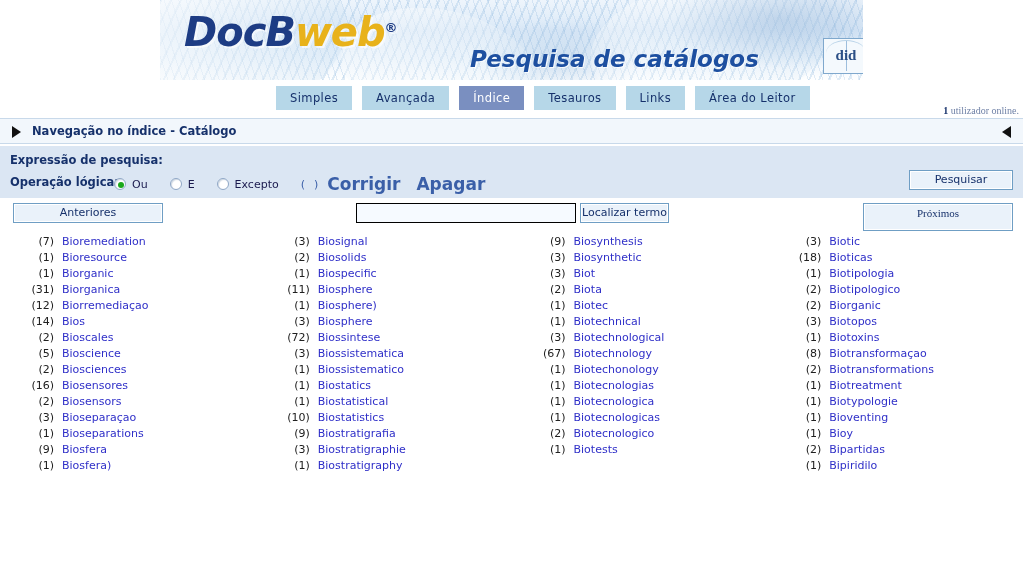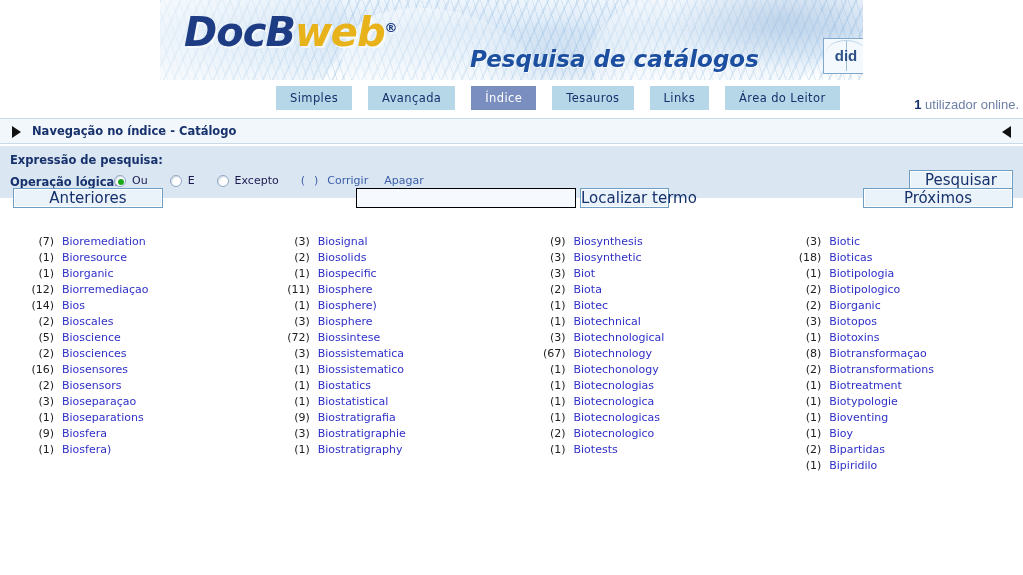--- a/index.html
+++ b/index.html
@@ -61,43 +61,43 @@
   }
   .did-logo .spine {
     position:absolute; left:50%; top:3px; bottom:3px; width:1px; background:#9dbedd;
   }
   .did-logo .pagearc {
     position:absolute; top:2px; left:3px; right:3px; height:13px;
     border-top:1px solid #b9d3e8; border-radius:50%/100% 100% 0 0;
   }
   .did-logo .txt {
     position:absolute; left:0; right:0; top:9px; text-align:center;
-    font-family:Liberation Sans, sans-serif; font-size:15px; font-weight:bold;
+    font-family:Liberation Serif, serif; font-size:15px; font-weight:bold;
     color:#2b4f86;
   }
 
   
   .tabbar {
     position: absolute; left: 0; top: 86px; width: 1023px; height: 24px;
   }
-  .tabs-wrap { position:absolute; left:276px; top:0; display:flex; gap:16px; }
+  .tabs-wrap { position:absolute; left:276px; top:0; display:flex; gap:10px; }
   .tab {
     height: 24px; line-height: 24px;
     background: #b6d7e8; color: #16316b;
     font-family: "DejaVu Sans", sans-serif;
     font-size: 11.5px; text-align: center;
     padding: 0 14px; white-space: nowrap; cursor: pointer;
     letter-spacing: .4px;
   }
   .tab.active { background: #7a8fc0; color: #ffffff; }
 
   .online-note {
-    position: absolute; right: 4px; top: 97px;
-    font-size: 13px; color: #6d7fa5;
-    font-family: Liberation Sans, sans-serif;
+    position: absolute; right: 4px; top: 105px;
+    font-size: 10px; color: #6d7fa5;
+    font-family: Liberation Serif, serif;
     white-space: nowrap;
   }
   .online-note b { color:#16316b; }
 
   
   .crumbbar {
     position: absolute; left: 0; top: 118px; width: 1023px; height: 26px;
     background: #f2f7fc;
     border-top: 1px solid #c8d9ea; border-bottom: 1px solid #c8d9ea;
   }
@@ -140,51 +140,51 @@
   .radio.sel::after {
     content:""; position:absolute; left:3px; top:3px;
     width:6px; height:6px; border-radius:50%; background:#1ba81b;
   }
   .radio-label {
     font-family:"DejaVu Sans", sans-serif;
     font-size: 11px; color: #1a1a4e; white-space:nowrap;
   }
   .exprlink {
     font-family:"DejaVu Sans", sans-serif;
-    font-size: 11px; color: #3a5fa8; margin-right: 16px;
-    cursor: pointer; white-space: nowrap;
+    font-size: 17px; color: #3a5fa8; margin-right: 16px;
+    cursor: pointer; white-space: nowrap; font-weight: bold;
   }
   .paren {
     font-family:"DejaVu Sans", sans-serif;
     font-size: 11px; color: #3a5fa8; margin-right: 9px; cursor:pointer;
   }
 
   
   .btn {
     background: #eaf2fa;
     border: 1px solid #6f9ec4;
     color: #16316b;
     font-family: "DejaVu Sans", sans-serif;
-    font-size: 15px;
+    font-size: 11px;
     text-align: center; cursor: pointer;
     box-shadow: inset 0 0 0 1px #ffffff;
     white-space: nowrap;
   }
   .btn-pesquisar {
     position: absolute; right: 10px; top: 170px;
     width: 104px; height: 20px; line-height: 18px;
   }
 
   
-  .toolrow { position:absolute; left:0; top:186px; width:1023px; height:28px; }
+  .toolrow { position:absolute; left:0; top:201px; width:1023px; height:28px; }
   .btn-anteriores {
     position:absolute; left: 13px; top: 2px; width: 150px; height: 20px; line-height:18px;
   }
   .btn-proximos {
-    position:absolute; right: 10px; top: 2px; width: 150px; height: 20px; line-height:18px;
+    position:absolute; right: 10px; top: 2px; width: 150px; height: 28px; line-height:18px;font-family:Liberation Serif, serif;
   }
   .find-input {
     position:absolute; left: 356px; top: 2px; width: 220px; height: 20px;
     border: 1px solid #000000; background:#f6faff;
     font-family:"DejaVu Sans", sans-serif; font-size: 11px;
     color:#11224d; padding: 0 3px;
   }
   .btn-localizar {
     position:absolute; left: 580px; top: 2px; width: 89px; height: 20px; line-height:18px;
   }
@@ -292,20 +292,24 @@
         </div>
         <div class="term-row">
           <span class="term-count">(1)</span>
           <span class="term-link">Bioresource</span>
         </div>
         <div class="term-row">
           <span class="term-count">(1)</span>
           <span class="term-link">Biorganic</span>
         </div>
         <div class="term-row">
+          <span class="term-count">(31)</span>
+          <span class="term-link">Biorganica</span>
+        </div>
+        <div class="term-row">
           <span class="term-count">(12)</span>
           <span class="term-link">Biorremediaçao</span>
         </div>
         <div class="term-row">
           <span class="term-count">(14)</span>
           <span class="term-link">Bios</span>
         </div>
         <div class="term-row">
           <span class="term-count">(2)</span>
           <span class="term-link">Bioscales</span>
@@ -382,20 +386,24 @@
         </div>
         <div class="term-row">
           <span class="term-count">(1)</span>
           <span class="term-link">Biostatics</span>
         </div>
         <div class="term-row">
           <span class="term-count">(1)</span>
           <span class="term-link">Biostatistical</span>
         </div>
         <div class="term-row">
+          <span class="term-count">(10)</span>
+          <span class="term-link">Biostatistics</span>
+        </div>
+        <div class="term-row">
           <span class="term-count">(9)</span>
           <span class="term-link">Biostratigrafia</span>
         </div>
         <div class="term-row">
           <span class="term-count">(3)</span>
           <span class="term-link">Biostratigraphie</span>
         </div>
         <div class="term-row">
           <span class="term-count">(1)</span>
           <span class="term-link">Biostratigraphy</span>

